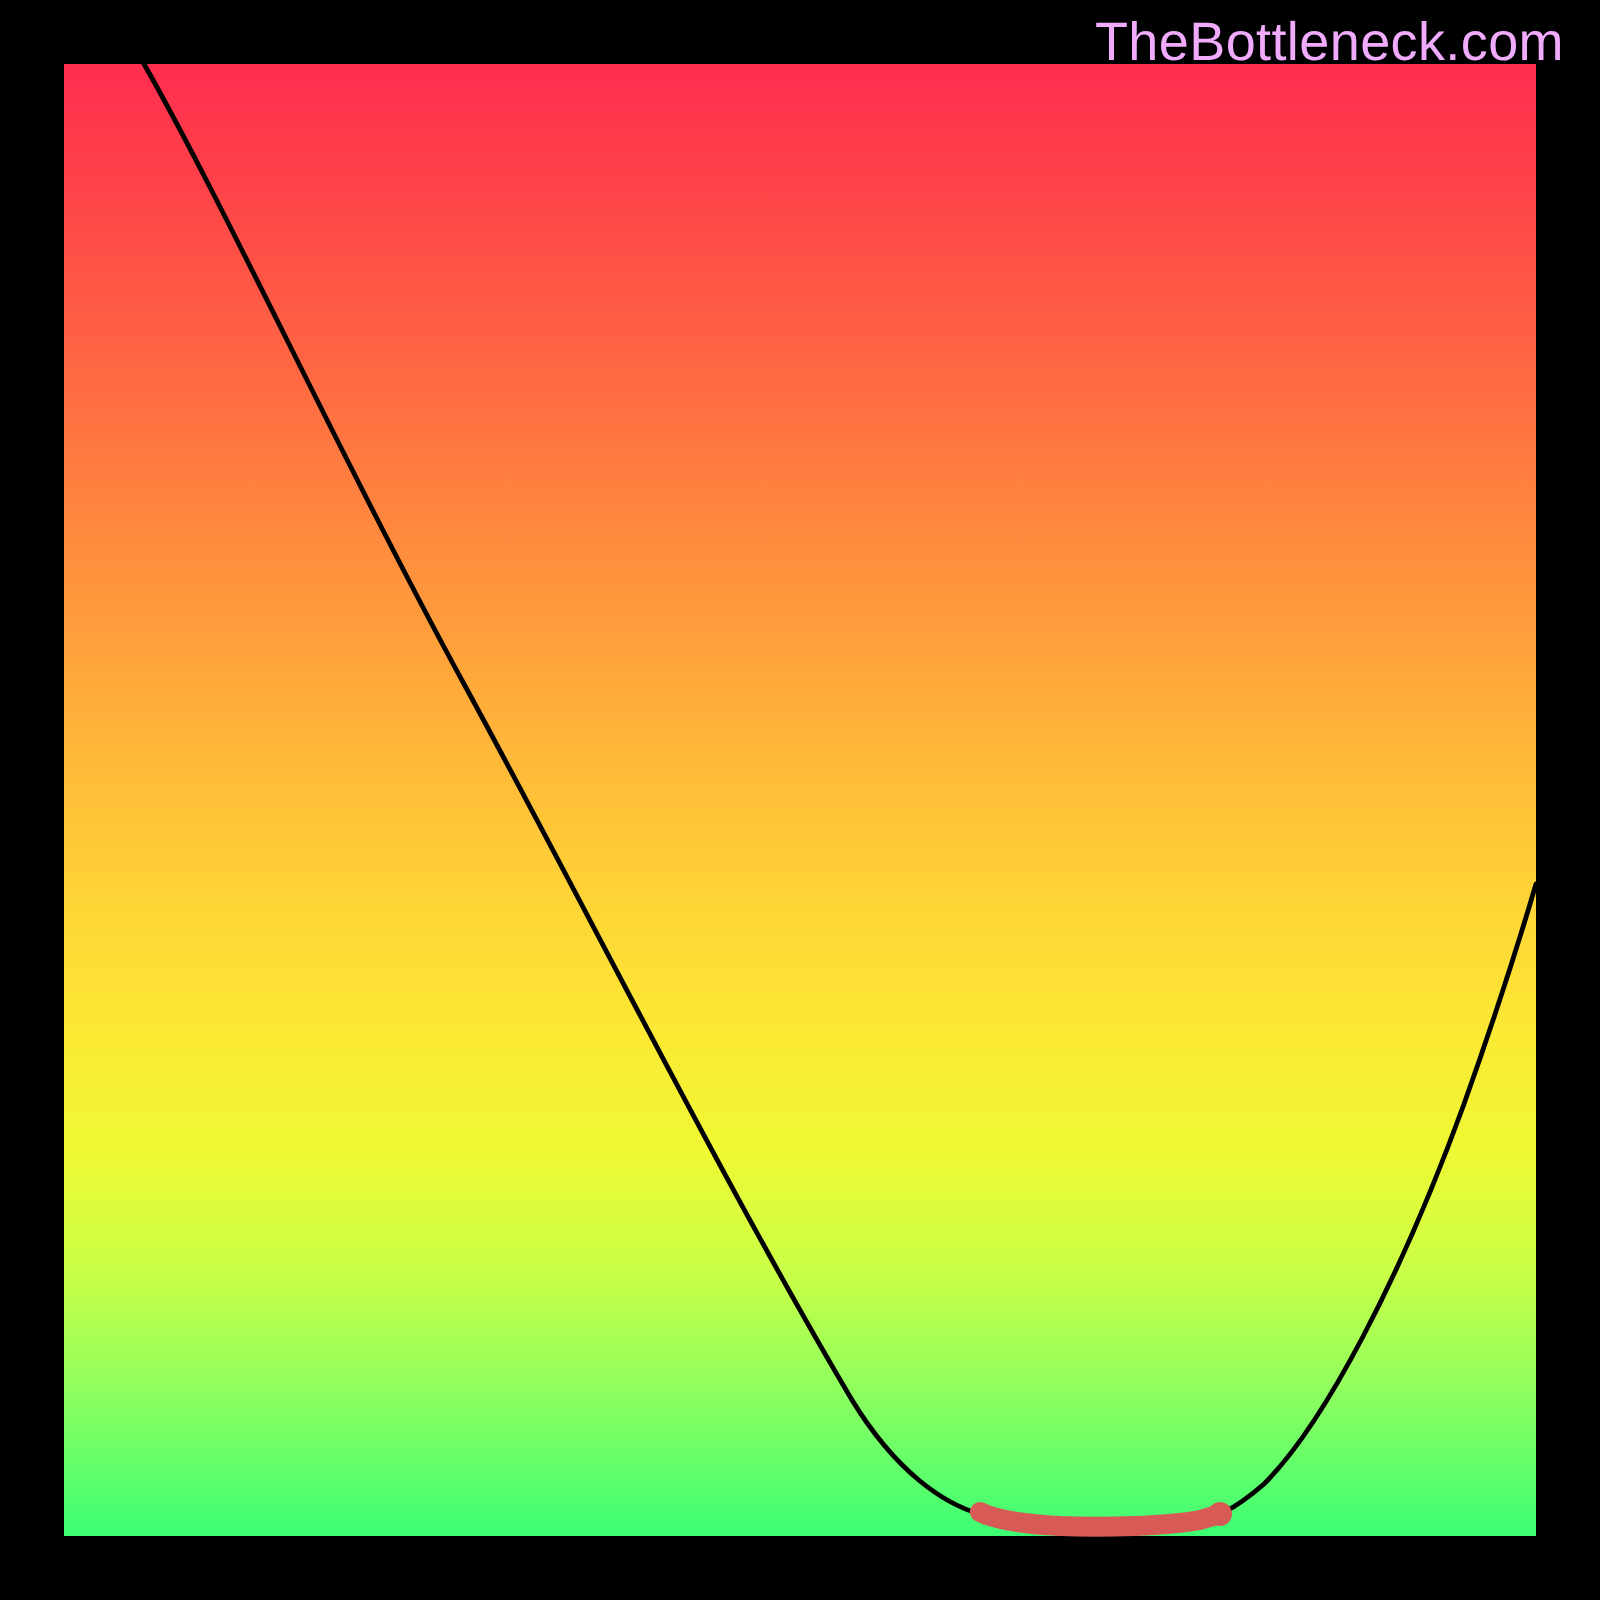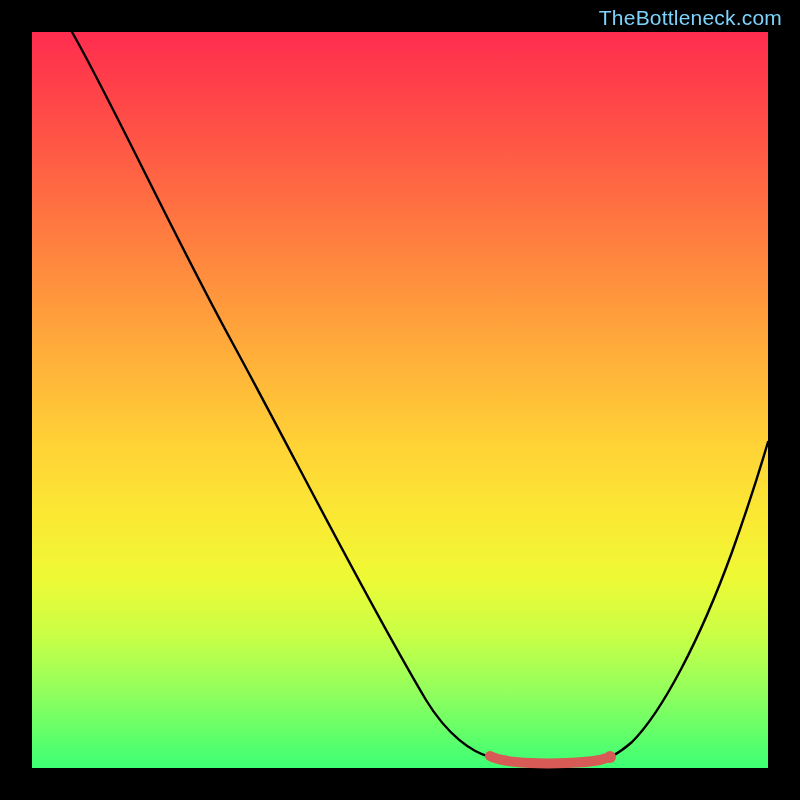--- a/index.html
+++ b/index.html
@@ -36,22 +36,22 @@
       #eef934 74%,
       #c9ff46 82%,
       #8fff5e 90%,
       #3cff74 100%
     );
   }
   .watermark {
     position: absolute;
     top: 6px;
     right: 18px;
-    color: #7dd3fc;
-    font-size: 21px;
+    color: #f0abfc;
+    font-size: 27px;
     letter-spacing: 0.2px;
     font-weight: 400;
     user-select: none;
   }
   .curve-svg {
     position: absolute;
     left: 0;
     top: 0;
     width: 736px;
     height: 736px;

